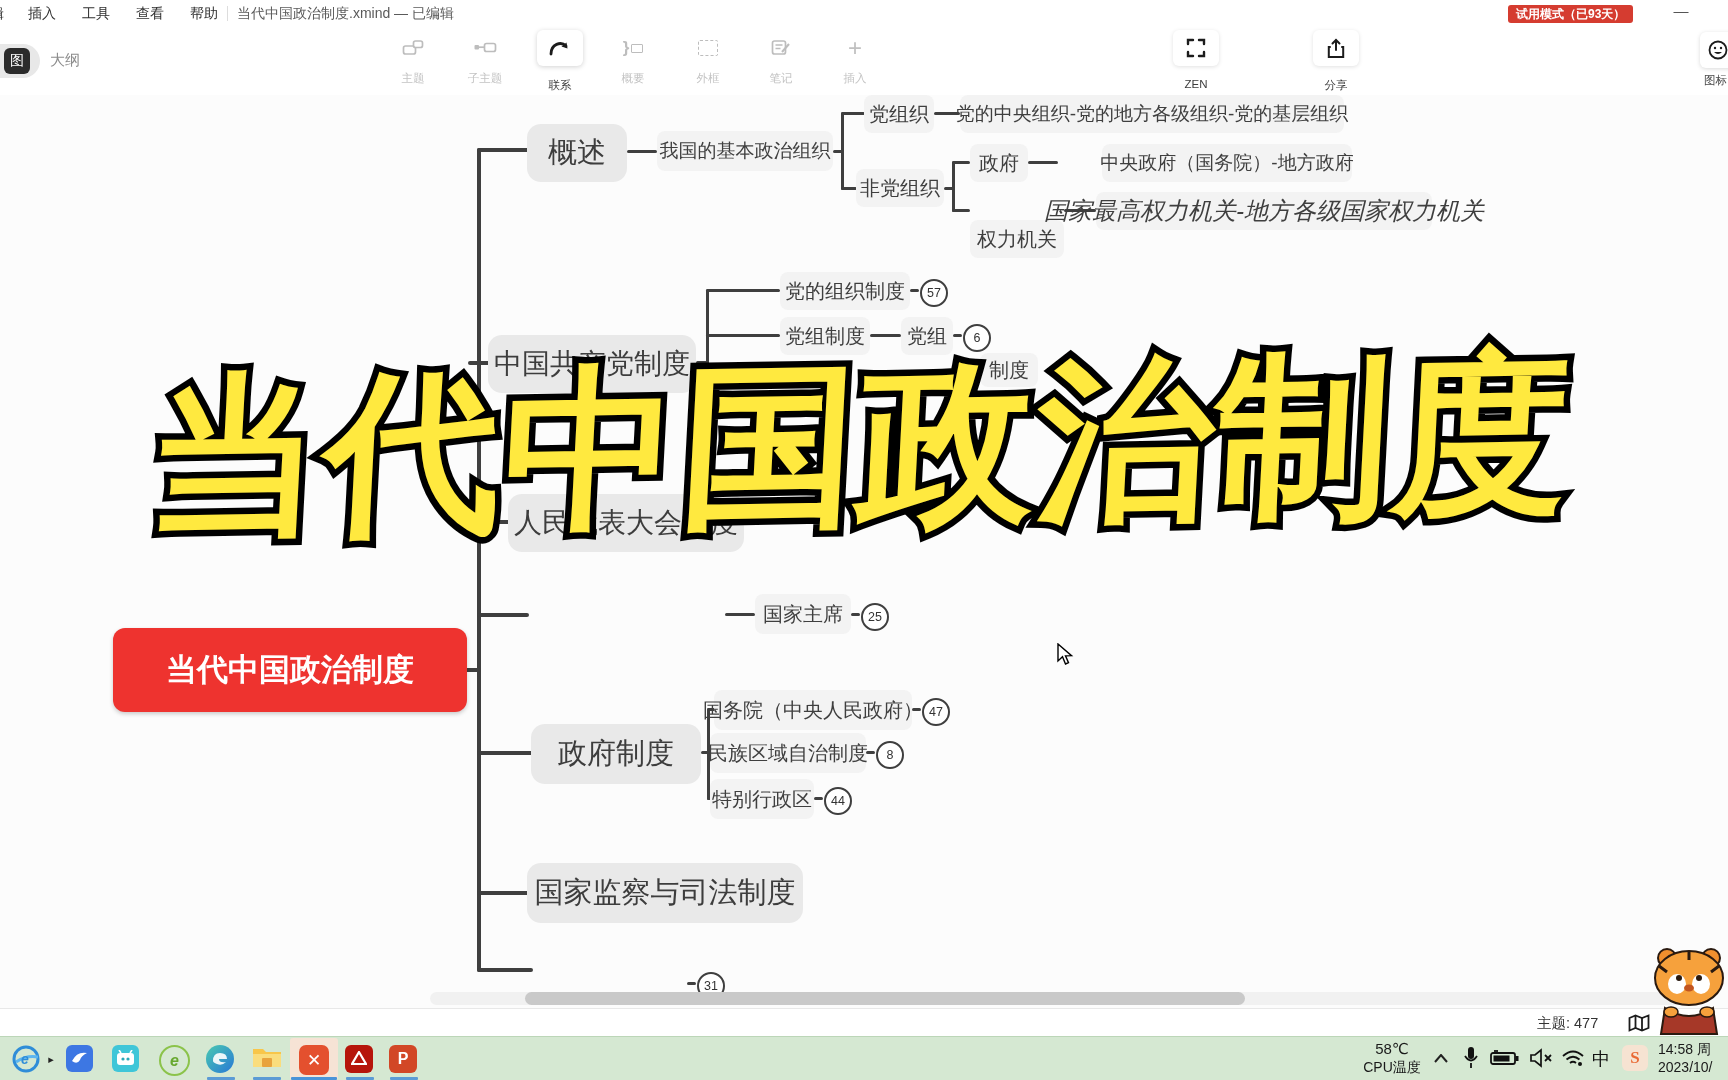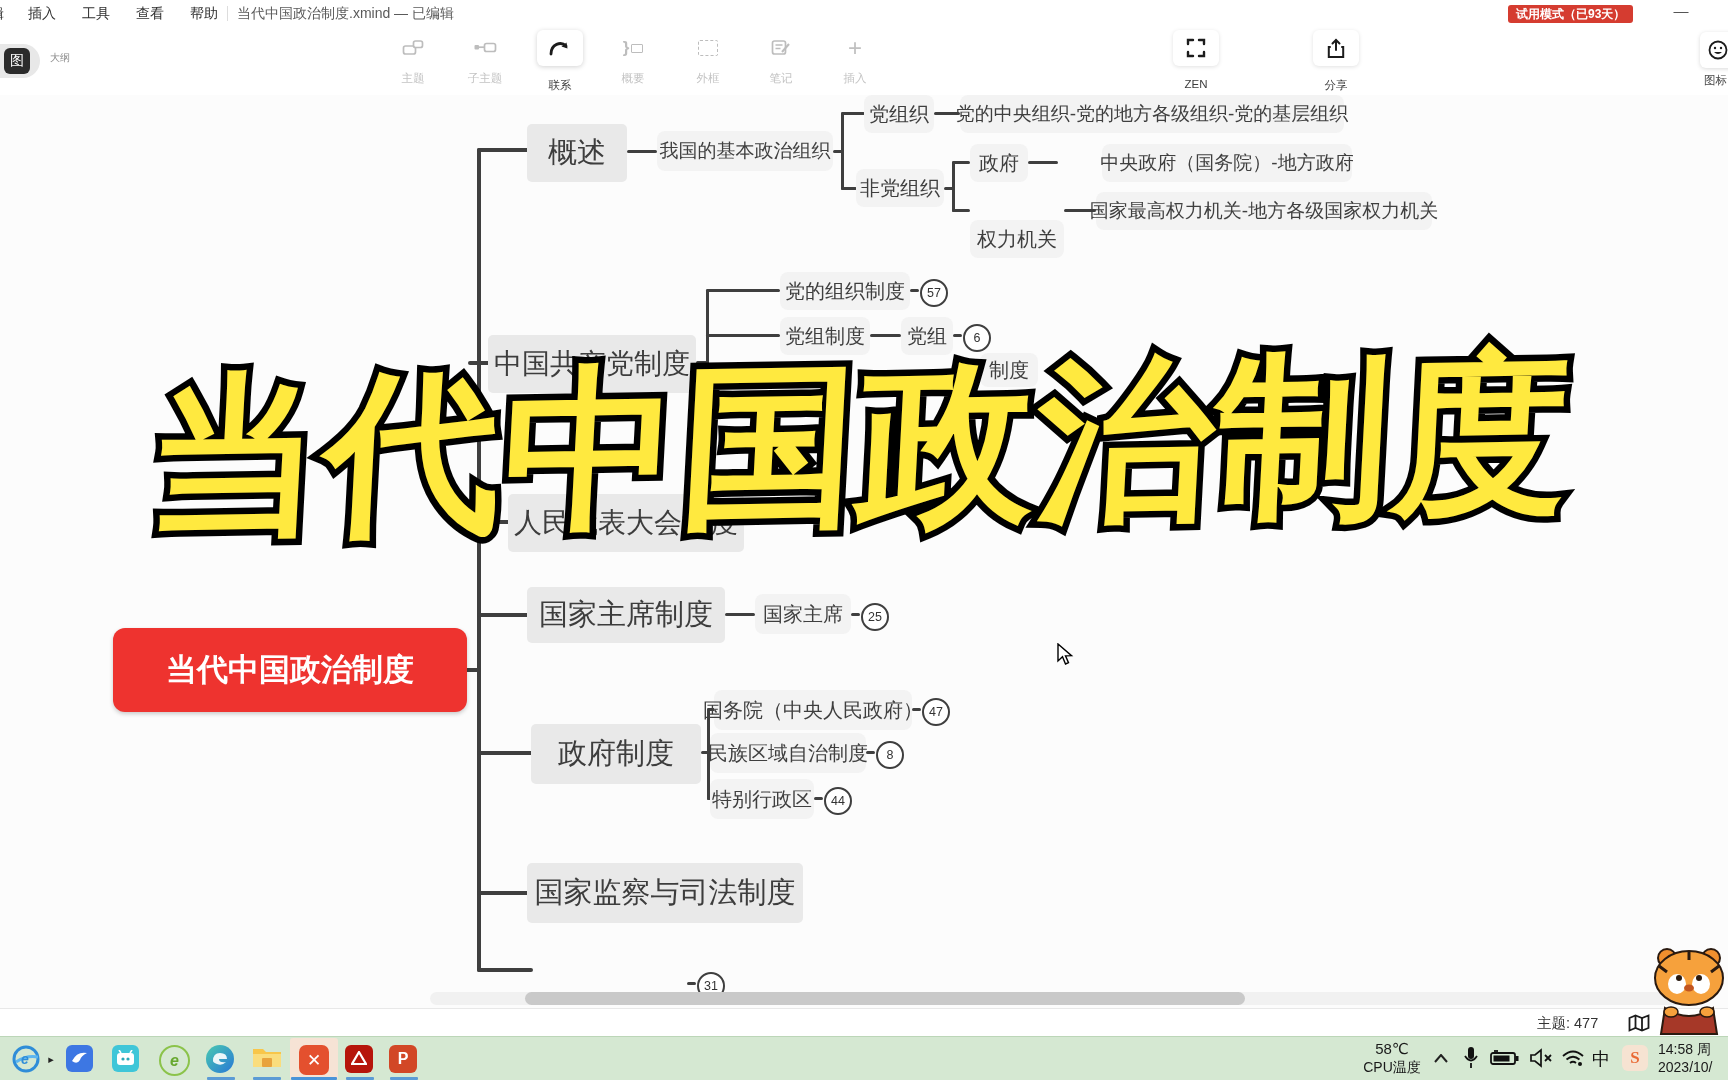--- a/index.html
+++ b/index.html
@@ -10,35 +10,35 @@
   #titlebar{position:absolute;left:0;top:0;width:1728px;height:27px;background:#fff;border-bottom:1px solid #f0f0f0;}
   .menu-item{position:absolute;top:5px;font-size:14px;color:#2f2f2f;cursor:default;}
   #filename{position:absolute;top:5px;left:237px;font-size:14px;color:#5a5a5a;}
   #menu-divider{position:absolute;left:227px;top:6px;width:1px;height:15px;background:#ddd;}
   #trial-badge{position:absolute;left:1508px;top:5px;height:18px;line-height:18px;padding:0 8px;background:#d53c30;color:#fff;font-size:12px;border-radius:3px;font-weight:bold;}
   #minimize-btn{position:absolute;left:1668px;top:2px;width:26px;height:20px;color:#555;font-size:15px;text-align:center;}
   
   #toolbar{position:absolute;left:0;top:27px;width:1728px;height:68px;background:#fff;}
   #map-tab-pill{position:absolute;left:-22px;top:17px;width:62px;height:34px;border-radius:17px;background:#e8e8e8;}
   #map-tab-icon{position:absolute;left:26px;top:4px;width:26px;height:26px;border-radius:6px;background:#2b2b2b;color:#fff;font-size:14px;display:flex;align-items:center;justify-content:center;}
-  #outline-tab{position:absolute;left:50px;top:24px;font-size:10px;color:#8d8d8d;}
+  #outline-tab{position:absolute;left:50px;top:24px;font-size:15px;color:#8d8d8d;}
   .tool-btn{position:absolute;top:3px;width:64px;display:flex;flex-direction:column;align-items:center;}
   .tool-card{width:46px;height:36px;border-radius:6px;display:flex;align-items:center;justify-content:center;}
   .tool-card.active{background:#fff;box-shadow:0 1px 5px rgba(0,0,0,.18);}
   .tool-label{margin-top:5px;font-size:11.5px;color:#c3c3c3;}
   .tool-label.dark{color:#3d3d3d;margin-top:12px;}
   .dashed-box{width:18px;height:14px;border:1.6px dashed #bdbdbd;border-radius:2px;}
   .plus-glyph{font-size:24px;color:#c0c0c0;font-weight:300;line-height:20px;}
   .brace-glyph{font-size:17px;color:#bdbdbd;font-weight:bold;margin-right:2px;}
   .mini-rect{width:10px;height:7px;border:1.6px solid #bdbdbd;border-radius:1px;}
   #icon-panel-card{position:absolute;left:1700px;top:5px;width:44px;height:36px;background:#fff;border-radius:6px 0 0 6px;box-shadow:0 1px 4px rgba(0,0,0,.15);display:flex;align-items:center;justify-content:flex-start;padding-left:7px;}
   #icon-panel-label{position:absolute;left:1704px;top:46px;font-size:11.5px;color:#4a4a4a;}
   
   #canvas{position:absolute;left:0;top:95px;width:1728px;height:913px;background:#fcfcfc;overflow:hidden;}
-  .n1{position:absolute;background:#e9e9e9;border-radius:5px;color:#3d3d3d;font-size:29px;display:flex;align-items:center;justify-content:center;white-space:nowrap;z-index:2;}
+  .n1{position:absolute;background:#e9e9e9;border-radius:14px;color:#3d3d3d;font-size:29px;display:flex;align-items:center;justify-content:center;white-space:nowrap;z-index:2;}
   .n2{position:absolute;background:#f3f3f3;border-radius:8px;color:#3f3f3f;font-size:20px;display:flex;align-items:center;justify-content:center;white-space:nowrap;z-index:2;}
   #root-node{position:absolute;left:113px;top:533px;width:354px;height:84px;background:#ee332f;border-radius:12px;color:#fff;font-size:31px;font-weight:bold;display:flex;align-items:center;justify-content:center;box-shadow:0 2px 4px rgba(0,0,0,.2);z-index:2;}
   .cnum{position:absolute;width:24px;height:24px;border:2px solid #3f3f3f;border-radius:50%;background:#fff;color:#333;font-size:12.5px;display:flex;align-items:center;justify-content:center;z-index:3;}
   #banner{position:absolute;left:104px;top:250px;width:1510px;text-align:center;font-size:176px;line-height:200px;font-weight:900;letter-spacing:2px;color:#ffe93f;-webkit-text-stroke:13px #000;paint-order:stroke fill;transform:rotate(-1deg) skewX(-4deg);z-index:50;white-space:nowrap;}
   #hscroll-track{position:absolute;left:430px;top:897px;width:1275px;height:13px;background:#f1f1f1;border-radius:7px;z-index:40;}
   #hscroll-thumb{position:absolute;left:95px;top:0;width:720px;height:13px;background:#c9c9c9;border-radius:7px;}
   
   #statusbar{position:absolute;left:0;top:1008px;width:1728px;height:28px;background:#fff;border-top:1px solid #e8e8e8;z-index:70;}
   #topic-count{position:absolute;left:1537px;top:5px;font-size:14.5px;color:#333;}
   
@@ -198,40 +198,39 @@
     <div class="n2" style="left:856px;top:74px;width:88px;height:38px;">非党组织</div>
     <div class="hline" style="left:944px;top:92px;width:10px;height:3px;"></div>
     <div class="vline" style="left:952px;top:66px;width:3px;height:51px;"></div>
     <div class="hline" style="left:952px;top:66px;width:18px;height:3px;"></div>
     <div class="hline" style="left:952px;top:114px;width:18px;height:3px;"></div>
     <div class="n2" style="left:970px;top:49px;width:58px;height:38px;">政府</div>
     <div class="hline" style="left:1028px;top:66px;width:30px;height:3px;"></div>
     <div class="n2" style="left:1058px;top:49px;width:250px;height:38px;font-size:19px;margin-left:44px;">中央政府（国务院）-地方政府</div>
     <div class="n2" style="left:970px;top:97px;width:94px;height:38px;margin-top:28px;">权力机关</div>
     <div class="hline" style="left:1064px;top:114px;width:32px;height:3px;"></div>
-    <div class="n2" style="left:1096px;top:97px;width:336px;height:38px;font-size:19px;">国家最高权力机关-地方各级国家权力机关</div>
+    <div class="n2" style="left:1096px;top:97px;width:336px;height:38px;font-size:24px;font-style:italic;">国家最高权力机关-地方各级国家权力机关</div>
 
     <div class="n1" style="left:488px;top:240px;width:208px;height:58px;font-size:28px;">中国共产党制度</div>
     <div class="hline" style="left:696px;top:266px;width:12px;height:3px;"></div>
     <div class="vline" style="left:706px;top:194px;width:3px;height:75px;"></div>
     <div class="hline" style="left:706px;top:194px;width:74px;height:3px;"></div>
     <div class="hline" style="left:706px;top:239px;width:74px;height:3px;"></div>
     <div class="n2" style="left:780px;top:177px;width:130px;height:38px;">党的组织制度</div>
     <div class="hline" style="left:910px;top:194px;width:9px;height:3px;"></div>
     <div class="cnum" style="left:920px;top:184px;">57</div>
     <div class="n2" style="left:780px;top:222px;width:90px;height:38px;">党组制度</div>
     <div class="hline" style="left:870px;top:239px;width:31px;height:3px;"></div>
     <div class="n2" style="left:901px;top:222px;width:52px;height:38px;">党组</div>
     <div class="hline" style="left:953px;top:239px;width:9px;height:3px;"></div>
     <div class="cnum" style="left:963px;top:229px;">6</div>
     <div class="n2" style="left:980px;top:258px;width:58px;height:34px;">制度</div>
 
     <div class="n1" style="left:508px;top:399px;width:236px;height:58px;font-size:28px;">人民代表大会制度</div>
 
-    <div class="n1" style="left:527px;top:492px;width:198px;height:56px;">国家主席制度</div>
     <div class="hline" style="left:725px;top:518px;width:30px;height:3px;"></div>
     <div class="n2" style="left:755px;top:499px;width:96px;height:40px;">国家主席</div>
     <div class="hline" style="left:851px;top:518px;width:9px;height:3px;"></div>
     <div class="cnum" style="left:861px;top:508px;">25</div>
 
     <div class="n1" style="left:531px;top:629px;width:170px;height:60px;">政府制度</div>
     <div class="hline" style="left:701px;top:656px;width:12px;height:3px;"></div>
     <div class="vline" style="left:707px;top:613px;width:3px;height:92px;"></div>
     <div class="hline" style="left:707px;top:613px;width:8px;height:3px;"></div>
     <div class="hline" style="left:707px;top:702px;width:8px;height:3px;"></div>

